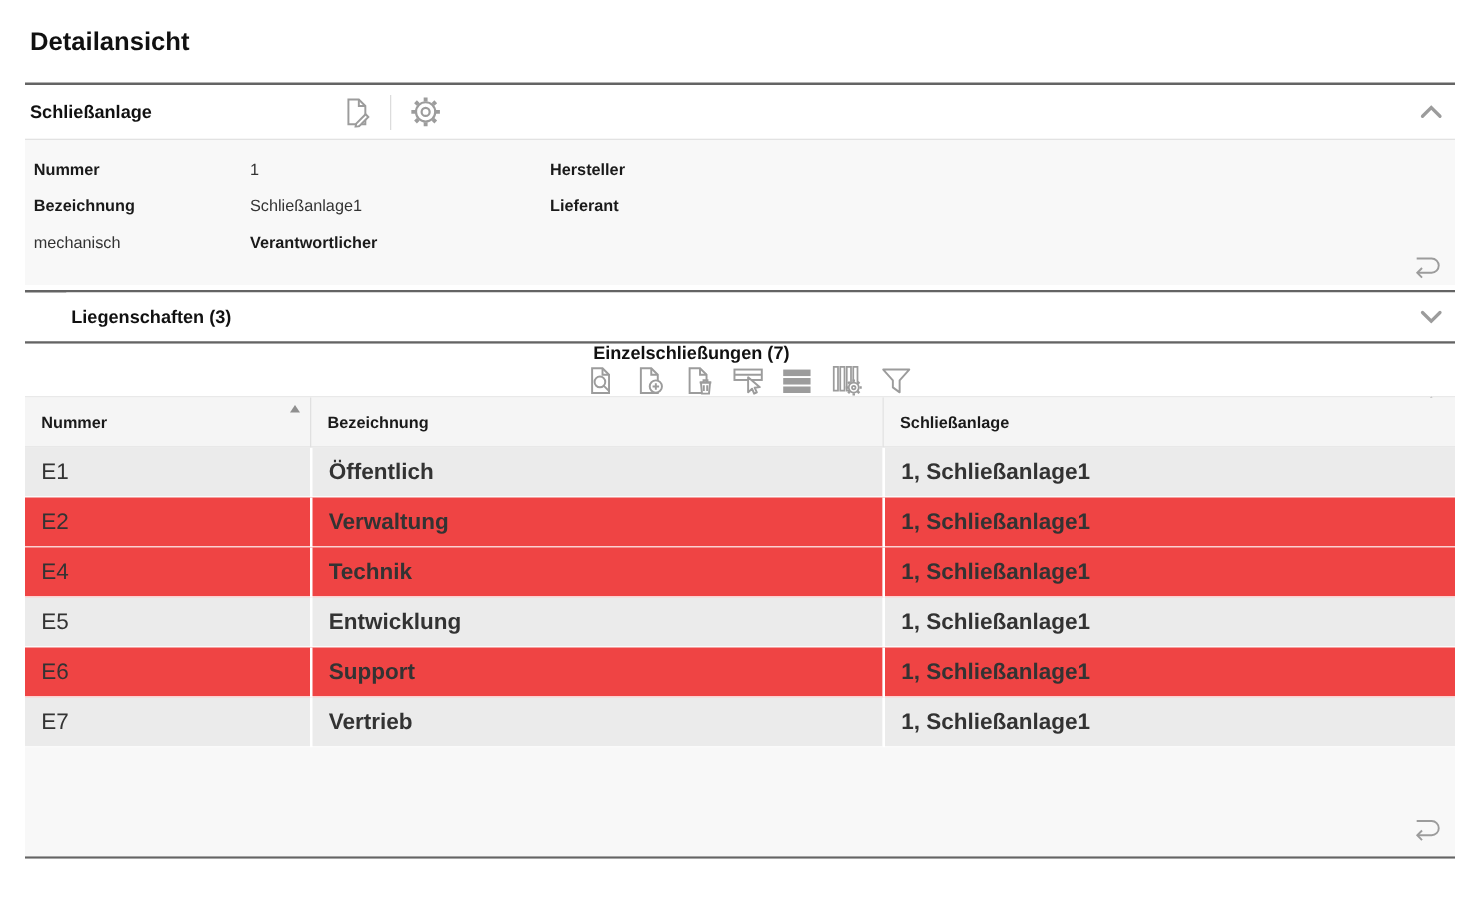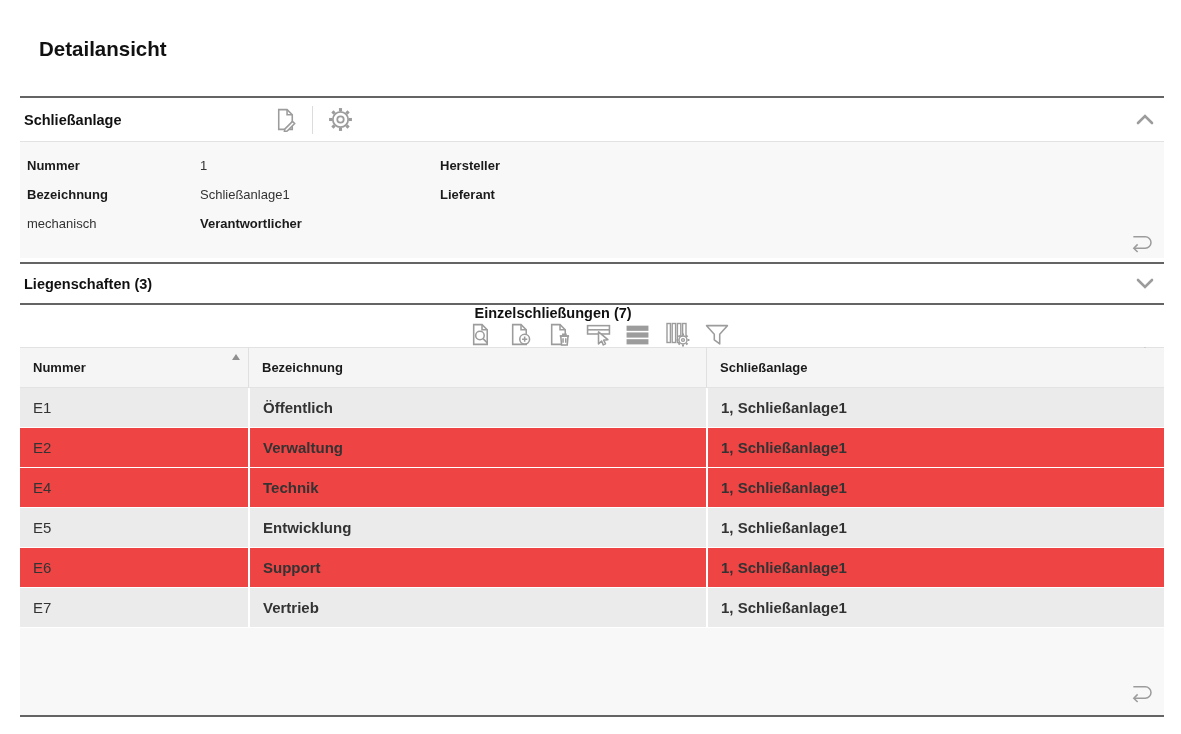--- a/index.html
+++ b/index.html
@@ -1,49 +1,49 @@
 <!DOCTYPE html>
 <html><head>
 <meta charset="utf-8">
 <style>
   html,body{margin:0;padding:0;background:#ffffff;}
   body{width:1181px;height:734px;overflow:hidden;
        font-family:"Liberation Sans",sans-serif;color:#1a1a1a;}
   .container{margin:0 17px 0 20px;}
 
   
-  .page-title{margin:15px;padding:22px 4px 20px 4px;font-size:20.5px;line-height:24px;font-weight:bold;color:#111;}
+  .page-title{margin:0;padding:22px 4px 20px 4px;font-size:20.5px;line-height:24px;font-weight:bold;color:#111;}
 
   
   .sec-divider{height:2px;background:#646464;}
   .gap4{height:4px;background:#fff;}
 
   
   .panel-header{display:flex;align-items:center;height:43px;padding:0 6px 0 4px;background:#fff;}
-  .panel-header.h40{height:39px;}
+  .panel-header.h40{height:39px;margin-left:33px;}
   .panel-header.h42{height:42px;flex-direction:column;}
   .section-title{font-size:14.5px;font-weight:bold;width:233px;flex:0 0 auto;color:#111;}
   .toolbar{display:flex;align-items:center;gap:14px;margin-left:16px;}
   .icon-btn{display:flex;align-items:center;justify-content:center;cursor:pointer;background:none;border:none;padding:0;}
   .vsep{width:1px;height:28px;background:#dcdcdc;}
   .collapse-btn{margin-left:auto;display:flex;align-items:center;cursor:pointer;background:none;border:none;padding:0 4px;}
 
   
   .fields-panel{background:#f8f8f8;border-top:1px solid #e2e2e2;position:relative;height:117px;box-sizing:border-box;padding:9px 0 0 7px;}
   .fields-grid{display:grid;grid-template-columns:173px 240px 184px auto;}
   .field-label{font-size:13px;font-weight:bold;height:29px;display:flex;align-items:center;color:#1a1a1a;}
   .field-value{font-size:13px;height:29px;display:flex;align-items:center;color:#333;}
   .return-btn{position:absolute;right:10px;bottom:5px;background:none;border:none;padding:0;cursor:pointer;display:flex;}
 
   
   .grid-table{width:100%;border-collapse:separate;border-spacing:0;table-layout:fixed;border-top:1px solid #e2e2e2;}
   .grid-table th{background:#f5f5f5;height:40px;box-sizing:border-box;font-size:13px;font-weight:bold;text-align:left;
                  padding:0 0 0 13px;border-bottom:1px solid #e3e3e3;position:relative;color:#1a1a1a;cursor:pointer;}
   .grid-table th + th{border-left:1px solid #e0e0e0;}
-  .grid-table td{height:39px;box-sizing:content-box;font-size:15px;color:#333;padding:0 0 0 13px;border-bottom:1px solid #ffffff;}
+  .grid-table td{height:39px;box-sizing:content-box;font-size:18px;color:#333;padding:0 0 0 13px;border-bottom:1px solid #ffffff;}
   .grid-table td + td{border-left:2px solid #ffffff;font-weight:bold;}
   tr.row-odd td{background:#ebebeb;}
   tr.row-even td{background:#ef4444;}
   .sort-asc{position:absolute;right:8px;top:6px;width:0;height:0;
             border-left:4px solid transparent;border-right:4px solid transparent;border-bottom:6px solid #8f8f8f;}
 
   .table-footer{background:#f8f8f8;height:87px;position:relative;}
   .bottom-space{height:5px;background:#fff;}
   svg{display:block;}
 </style>

